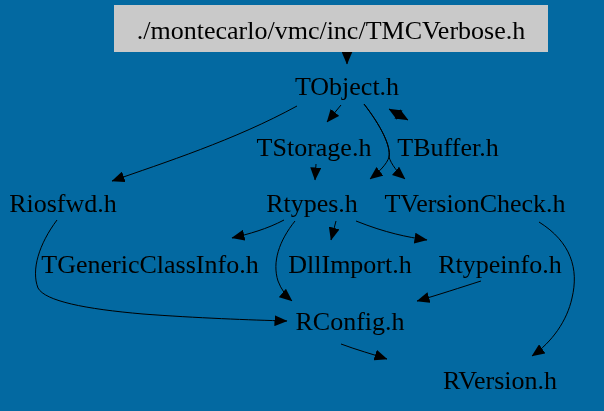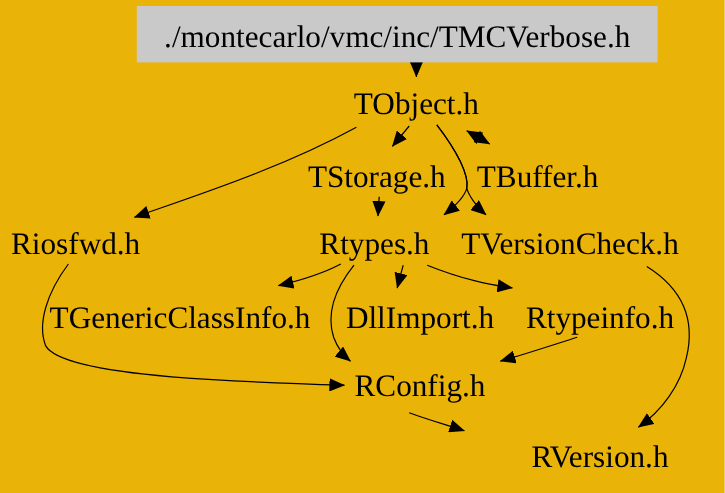--- a/index.html
+++ b/index.html
@@ -1,20 +1,20 @@
 <!DOCTYPE html>
 <html><head>
 <meta charset="utf-8">
 <style>
   html, body { margin: 0; padding: 0; background: #ffffff; }
   .graph-wrap {
     width: 604px;
     height: 411px;
     position: relative;
-    background: #eab308;
+    background: #0369a1;
     overflow: hidden;
   }
   svg { display: block; }
   svg text {
     font-family: "Liberation Serif", "DejaVu Serif", serif;
     font-size: 26px;
     fill: #000000;
     text-anchor: middle;
   }
   svg path.edge {

